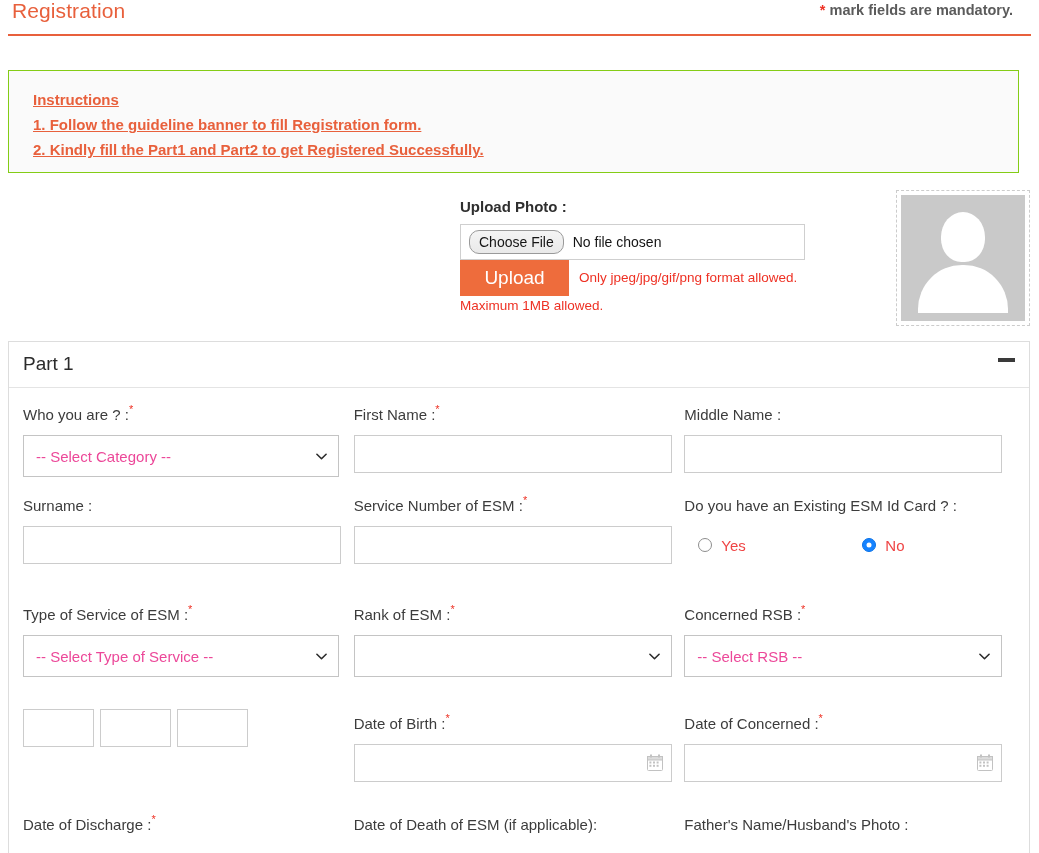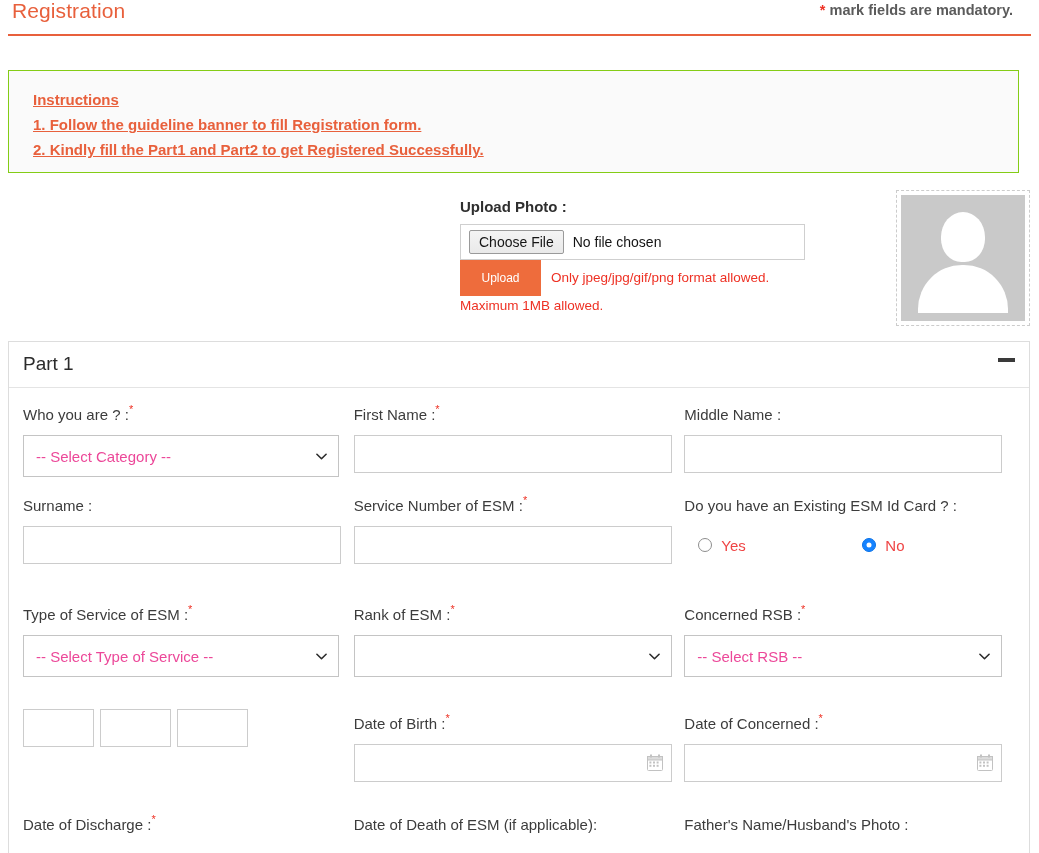--- a/index.html
+++ b/index.html
@@ -93,43 +93,43 @@
     display: flex;
     align-items: center;
     padding-left: 8px;
   }
   .choose-file-btn {
     height: 24px;
     line-height: 22px;
     padding: 0 9px;
     box-sizing: border-box;
     border: 1px solid #9a9a9a;
-    border-radius: 2px;
+    border-radius: 10px;
     background: linear-gradient(#f4f4f4, #e9e9e9);
     font-family: "Liberation Sans", sans-serif;
     font-size: 14px;
     color: #141414;
     cursor: default;
   }
   .file-name {
     margin-left: 9px;
     font-size: 14px;
     color: #141414;
   }
   .upload-row {
     display: flex;
     align-items: flex-start;
     margin-top: 0;
   }
   .upload-btn {
-    width: 81px;
+    width: 109px;
     height: 36px;
     background: #ee6c3c;
     color: #ffffff;
-    font-size: 12px;
+    font-size: 19px;
     font-family: "Liberation Sans", sans-serif;
     border: none;
     cursor: pointer;
     display: flex;
     align-items: center;
     justify-content: center;
   }
   .format-note {
     color: #ee3124;
     font-size: 13.5px;

